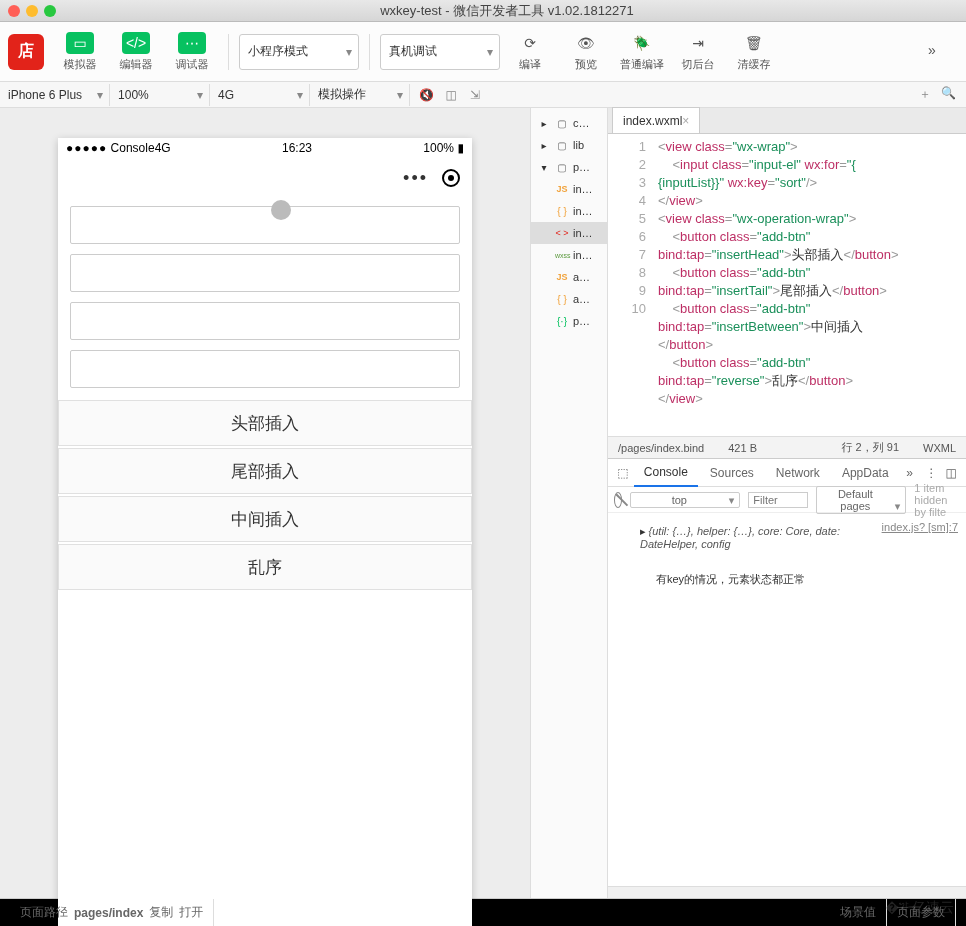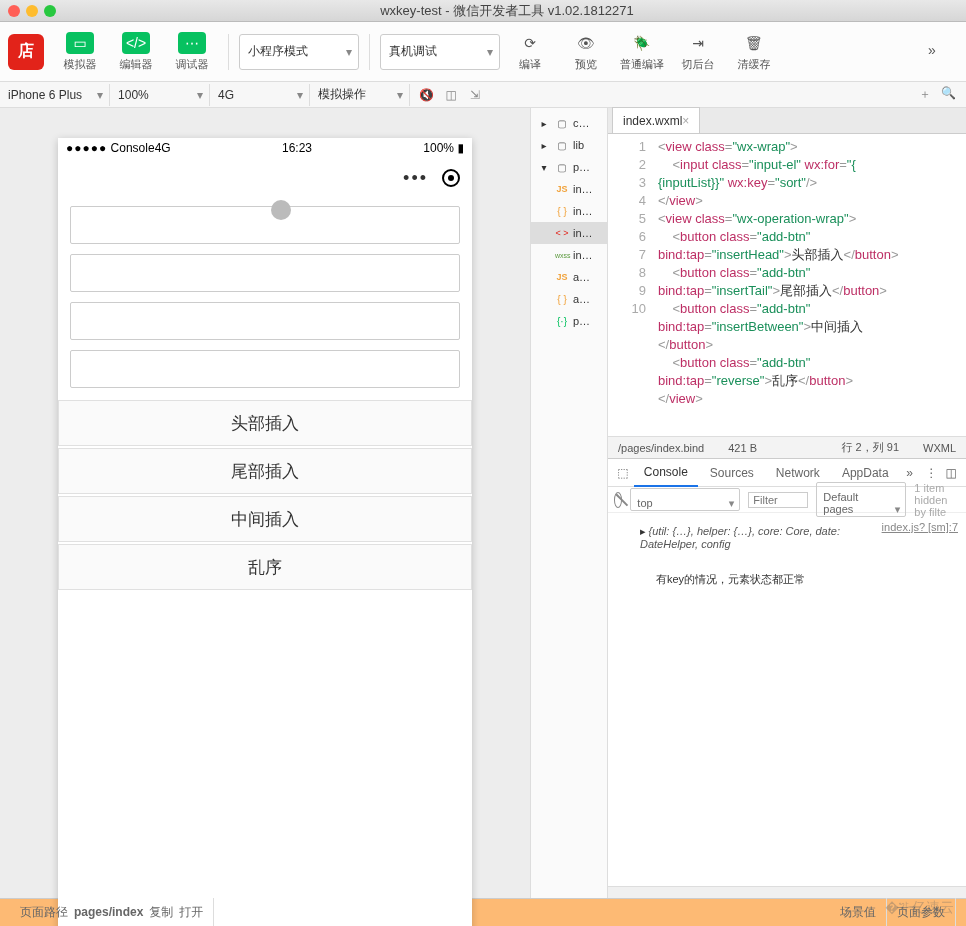--- a/index.html
+++ b/index.html
@@ -73,31 +73,31 @@
 
 
 .console{height:440px;border-top:1px solid #ccc;background:#fff;display:flex;flex-direction:column;}
 .con-tabs{height:28px;display:flex;align-items:center;border-bottom:1px solid #ddd;padding:0 6px;gap:2px;}
 .con-tab{padding:0 10px;height:28px;display:flex;align-items:center;font-size:12px;color:#666;cursor:pointer;}
 .con-tab.active{border-bottom:2px solid #1a73e8;color:#333;}
 .con-tab.ico-only{width:26px;padding:0;justify-content:center;}
 .con-filter{height:26px;display:flex;align-items:center;border-bottom:1px solid #eee;padding:0 6px;gap:8px;font-size:11px;color:#666;}
 .con-filter .nope{width:16px;height:16px;border:1.5px solid #888;border-radius:50%;position:relative;}
 .con-filter .nope::after{content:"";position:absolute;width:16px;height:1.5px;background:#888;top:6px;left:-1px;transform:rotate(45deg);}
-.con-sel{border:1px solid #ccc;padding:8px 18px 1px 6px;position:relative;border-radius:2px;min-width:110px;}
+.con-sel{border:1px solid #ccc;padding:1px 18px 1px 6px;position:relative;border-radius:2px;min-width:110px;text-align:center;}
 .con-sel::after{content:"▾";position:absolute;right:5px;color:#888;}
 .con-body{flex:1;padding:6px 8px;font-family:Menlo,Consolas,monospace;font-size:11px;color:#333;overflow:auto;}
 .con-line{padding:2px 0;margin-left:24px;}
 .con-src{color:#888;text-align:right;float:right;text-decoration:underline;}
 .con-obj{font-style:italic;color:#555;}
 .con-msg{color:#333;padding-left:16px;}
 .con-scroll{height:12px;background:#f0f0f0;border-top:1px solid #ddd;}
 
 
-.footer{height:28px;background:#fdba74;border-top:1px solid #ccc;display:flex;align-items:flex-end;padding:0 10px;font-size:12px;color:#666;}
+.footer{height:28px;background:#000000;border-top:1px solid #ccc;display:flex;align-items:center;padding:0 10px;font-size:12px;color:#666;}
 .footer .seg{padding:0 10px;border-right:1px solid #ddd;height:28px;display:flex;align-items:center;gap:6px;}
 .watermark{position:absolute;right:12px;bottom:6px;opacity:.35;font-size:14px;color:#666;}
 </style>
 </head>
 <body>
 
 <div class="titlebar">
   <div class="traffic">
     <div class="dot red"></div>
     <div class="dot yellow"></div>

